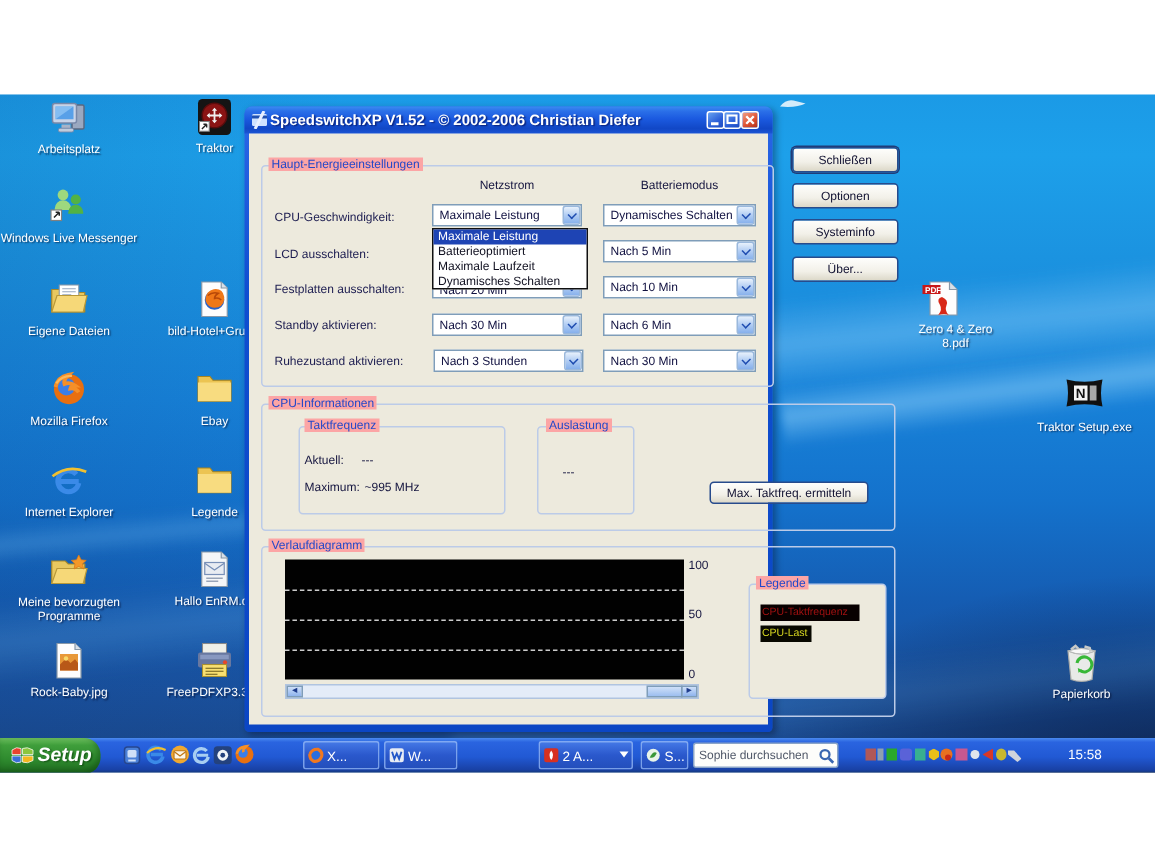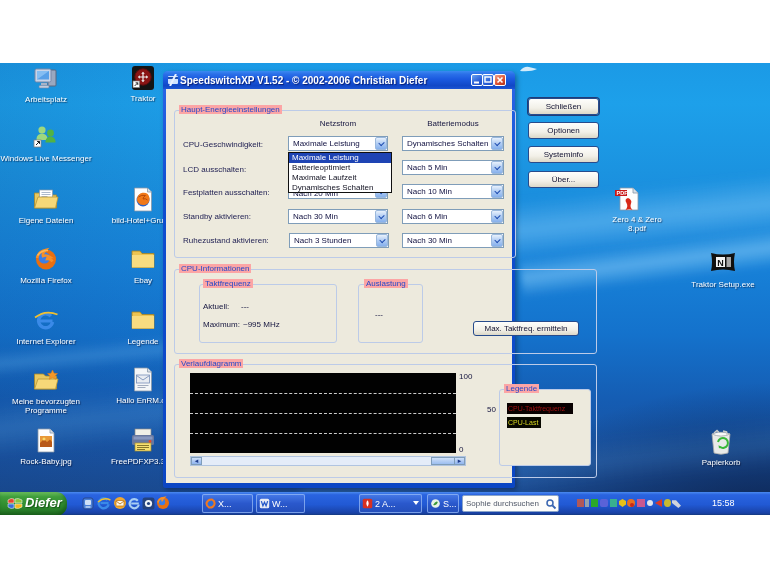--- a/index.html
+++ b/index.html
@@ -338,21 +338,21 @@
       <div class="btn" style="left:307px;top:232px;width:106px;height:15px;line-height:13px;">Max. Taktfreq. ermitteln</div>
 
       <div class="gbox" style="left:8px;top:275px;width:421px;height:112px;"></div>
       <div class="glab" style="left:13px;top:270px;">Verlaufdiagramm</div>
       <div style="position:absolute;left:24px;top:284px;width:266px;height:80px;background:#010101;">
         <div style="position:absolute;left:0;right:0;top:20px;border-top:1px dashed #cccccc;"></div>
         <div style="position:absolute;left:0;right:0;top:40px;border-top:1px dashed #cccccc;"></div>
         <div style="position:absolute;left:0;right:0;top:60px;border-top:1px dashed #cccccc;"></div>
       </div>
       <div class="lbl" style="left:293px;top:283px;color:#15153f;">100</div>
-      <div class="lbl" style="left:293px;top:316px;color:#15153f;margin-left:28px;">50</div>
+      <div class="lbl" style="left:293px;top:316px;color:#15153f;">50</div>
       <div class="lbl" style="left:293px;top:356px;color:#15153f;">0</div>
 
       <div style="position:absolute;left:24px;top:367px;width:276px;height:10px;background:#e4ecf8;border:1px solid #b0c4e0;box-sizing:border-box;">
         <div style="position:absolute;left:0;top:0;width:11px;height:8px;background:linear-gradient(180deg,#cfe0f8,#8fb4ee);border:1px solid #7f9db9;box-sizing:border-box;color:#1e3c8c;font-size:7px;line-height:6px;text-align:center;">◂</div>
         <div style="position:absolute;right:0;top:0;width:11px;height:8px;background:linear-gradient(180deg,#cfe0f8,#8fb4ee);border:1px solid #7f9db9;box-sizing:border-box;color:#1e3c8c;font-size:7px;line-height:6px;text-align:center;">▸</div>
         <div style="position:absolute;left:240px;top:0;width:24px;height:8px;background:linear-gradient(180deg,#cfe0f8,#9cbef0);border:1px solid #7f9db9;box-sizing:border-box;"></div>
       </div>
 
       <div class="gbox" style="left:333px;top:300px;width:90px;height:75px;background:#edeadd;"></div>
       <div class="glab" style="left:338px;top:295px;">Legende</div>
@@ -366,21 +366,21 @@
 
     <div style="position:absolute;left:0;top:0;width:67px;height:24px;border-radius:0 11px 11px 0;
          background:linear-gradient(180deg,#6cbf5e 0%,#3f9e3b 20%,#2e8a2e 60%,#1e6a1f 100%);
          box-shadow:inset -2px -2px 4px rgba(0,40,0,0.35);">
       <svg style="position:absolute;left:7px;top:4px;" width="16" height="15" viewBox="0 0 16 15">
         <path d="M1 4 Q4 1.5 7 3 L7 7 L1 7 Z" fill="#e8432e" stroke="#fff" stroke-width="0.5"></path>
         <path d="M8 3 Q11 1.5 15 4 L15 7 L8 7 Z" fill="#8cc63e" stroke="#fff" stroke-width="0.5"></path>
         <path d="M1 8 L7 8 L7 12 Q4 13.5 1 11 Z" fill="#3a6ed8" stroke="#fff" stroke-width="0.5"></path>
         <path d="M8 8 L15 8 L15 11 Q11 13.5 8 12 Z" fill="#f4b81e" stroke="#fff" stroke-width="0.5"></path>
       </svg>
-      <span style="position:absolute;left:25px;top:3px;color:#fff;font-weight:bold;font-style:italic;font-size:13px;text-shadow:1px 1px 1px rgba(0,40,0,0.5);">Diefer</span>
+      <span style="position:absolute;left:25px;top:3px;color:#fff;font-weight:bold;font-style:italic;font-size:13px;text-shadow:1px 1px 1px rgba(0,40,0,0.5);">Setup</span>
     </div>
 
     <svg style="position:absolute;left:82px;top:5px;" width="12" height="13" viewBox="0 0 12 13">
         <rect x="1" y="1" width="10" height="11" rx="2" fill="#4a80d8" stroke="#26468e"></rect>
         <rect x="3" y="3" width="6" height="5" rx="1" fill="#cfe0f8"></rect>
         <path d="M3.5 10 h5" stroke="#cfe0f8" stroke-width="1.4"></path>
       </svg>
     <svg style="position:absolute;left:97px;top:4px;" width="14" height="14" viewBox="0 0 14 14">
         <path d="M11.6 8.2 a5 5 0 1 1 -1.1 -4.2" fill="none" stroke="#3a8ae8" stroke-width="2.4"></path>
         <path d="M3.5 7 H11.6" stroke="#3a8ae8" stroke-width="2.2"></path>

